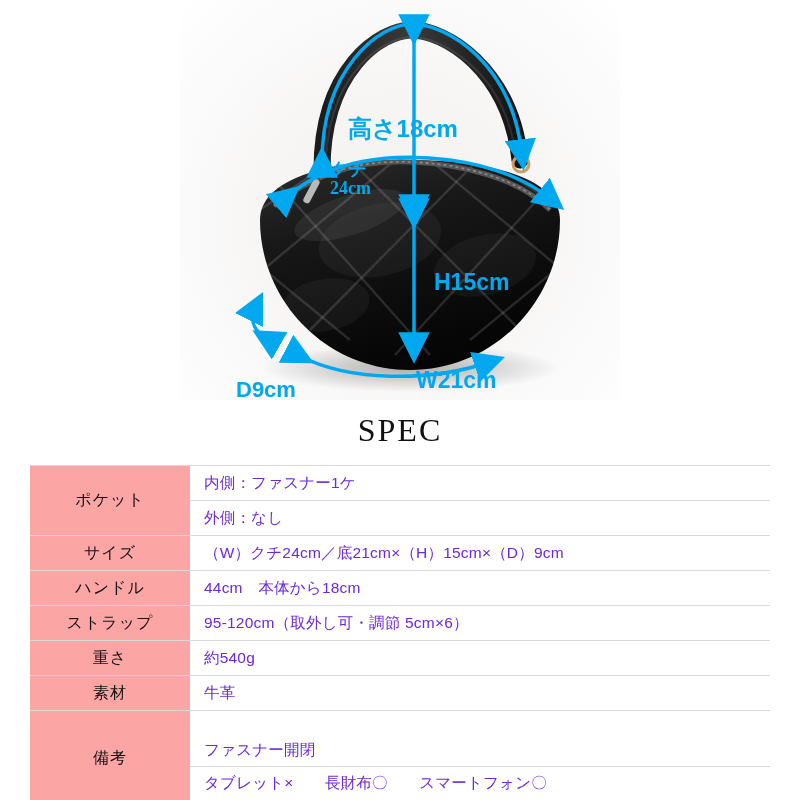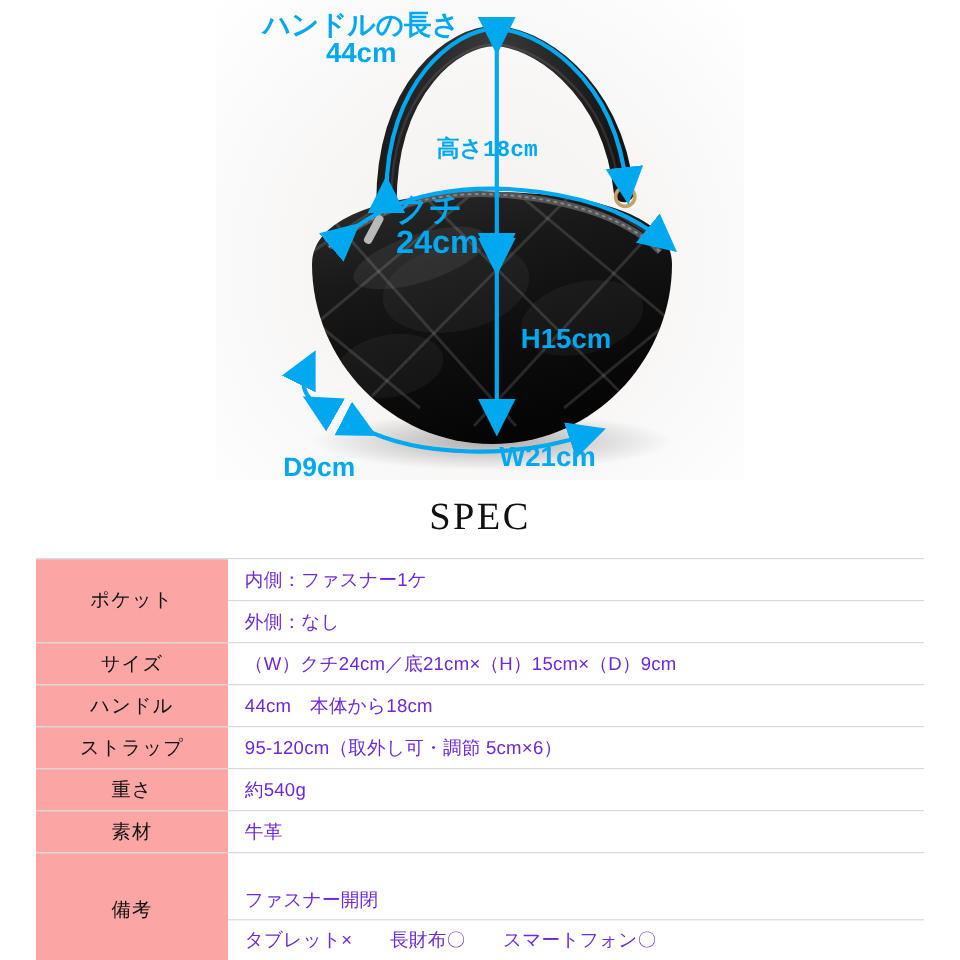--- a/index.html
+++ b/index.html
@@ -54,22 +54,22 @@
     white-space: pre;
     line-height: 1.05;
   }
 
   #anno-handle {
     left: 206px; top: 8px;
     font-size: 23px;
     text-align: center;
     width: 190px;
   }
-  #anno-height { left: 364px; top: 116px; font-size: 19px; font-family: Liberation Mono, monospace; }
-  #anno-mouth  { left: 330px; top: 160px; font-size: 27px; text-align: left; }
+  #anno-height { left: 348px; top: 116px; font-size: 24px; }
+  #anno-mouth  { left: 330px; top: 160px; font-size: 18px; text-align: left; font-family: Liberation Serif, serif; }
   #anno-h15    { left: 434px; top: 270px; font-size: 23px; }
   #anno-d9     { left: 236px; top: 338px; font-size: 22px; margin-top: 40px; }
   #anno-w21    { left: 416px; top: 368px; font-size: 23px; }
 
   
   #spec-title {
     text-align: center;
     font-family: "Liberation Serif", serif;
     font-size: 32px;
     letter-spacing: 2px;
@@ -194,22 +194,20 @@
 
       <path d="M288,196 C330,160 390,152 450,160 C500,167 530,182 552,200" fill="none" stroke="#00a8f0" stroke-width="3.5" marker-start="url(#arw)" marker-end="url(#arw)"></path>
 
       <line x1="414" y1="214" x2="414" y2="348" stroke="#00a8f0" stroke-width="3.5" marker-start="url(#arw)" marker-end="url(#arw)"></line>
 
       <path d="M266,338 C252,330 250,318 256,306" fill="none" stroke="#00a8f0" stroke-width="3.5" marker-start="url(#arw)" marker-end="url(#arw)"></path>
 
       <path d="M300,356 C350,382 430,382 490,362" fill="none" stroke="#00a8f0" stroke-width="3.5" marker-start="url(#arw)" marker-end="url(#arw)"></path>
     </svg>
 
-    <div class="anno" id="anno-handle">ハンドルの長さ
-44cm</div>
     <div class="anno" id="anno-height">高さ18cm</div>
     <div class="anno" id="anno-mouth">クチ
 24cm</div>
     <div class="anno" id="anno-h15">H15cm</div>
     <div class="anno" id="anno-d9">D9cm</div>
     <div class="anno" id="anno-w21">W21cm</div>
   </div>
 </div>
 
 <h1 id="spec-title">SPEC</h1>

